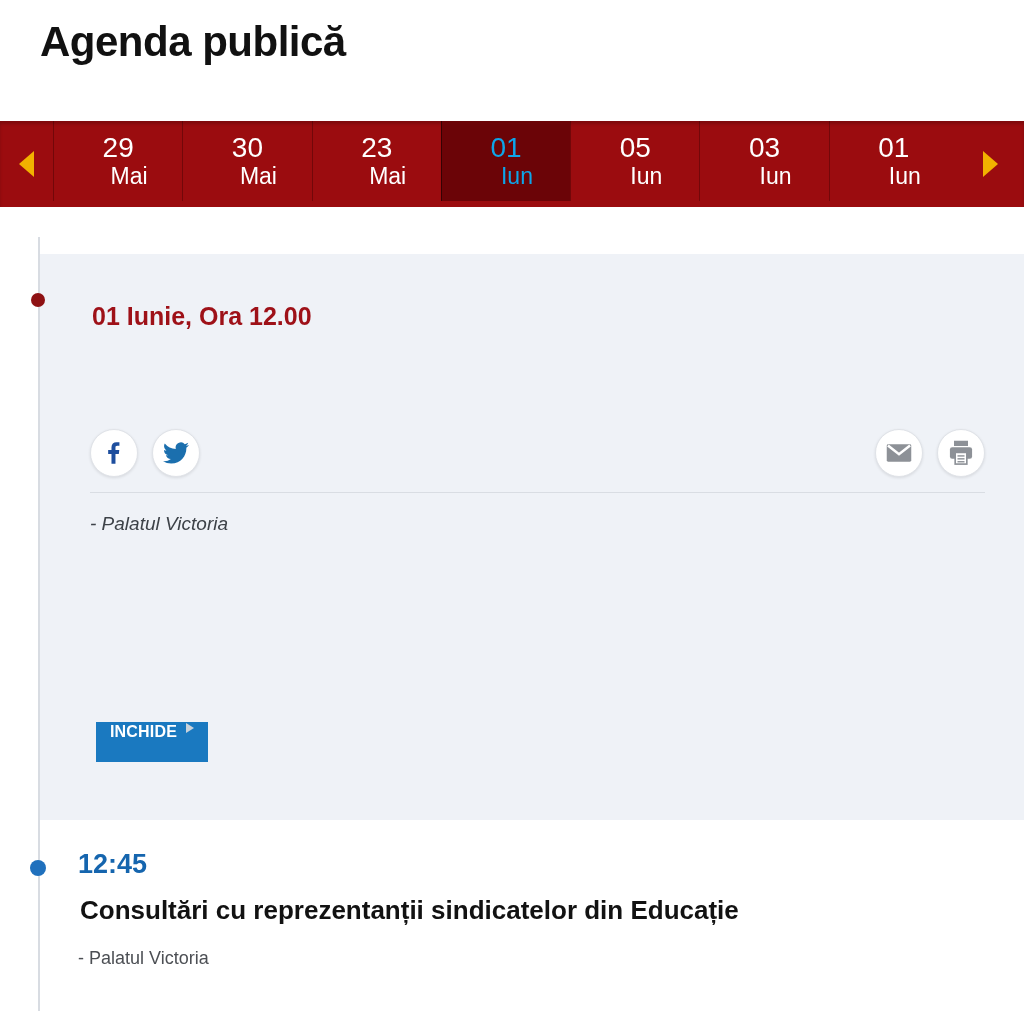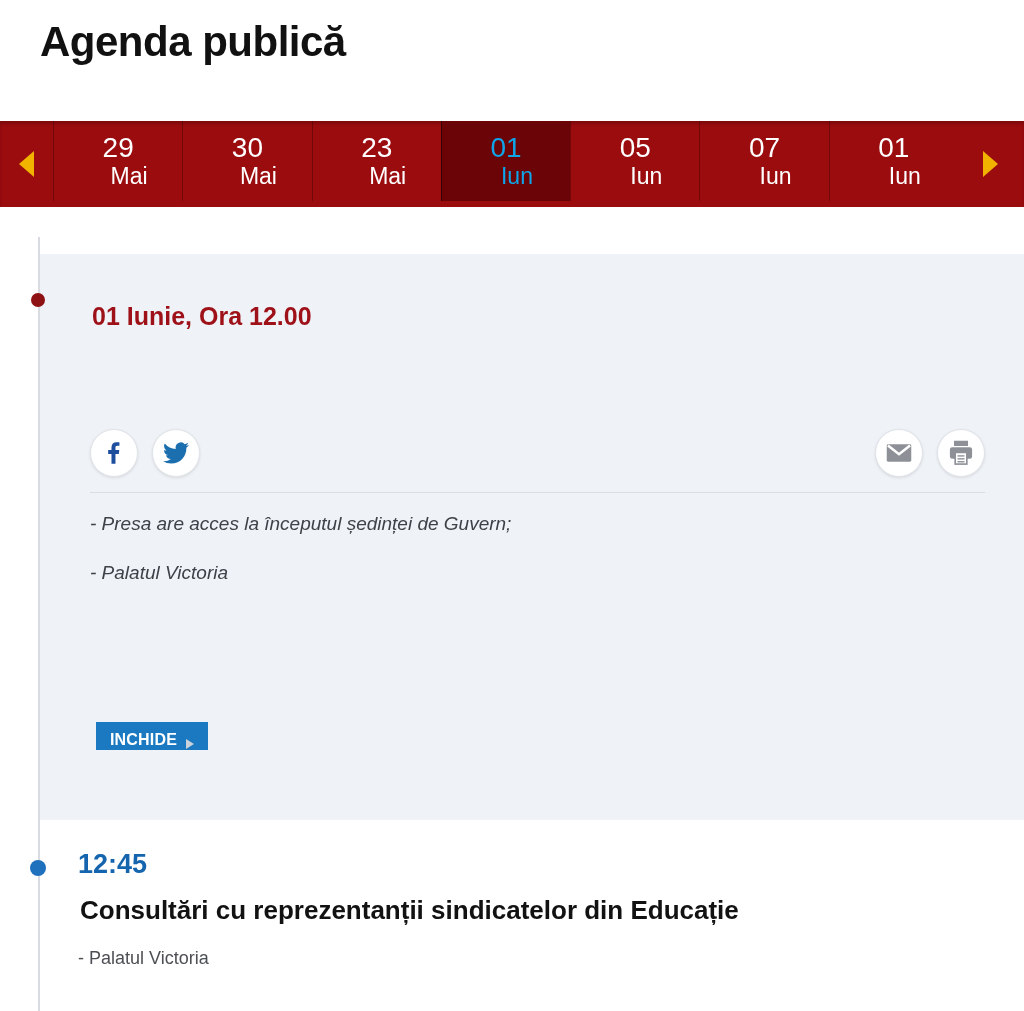--- a/index.html
+++ b/index.html
@@ -46,22 +46,22 @@
   .event-title{position:absolute;left:50px;top:88px;font-size:38px;font-weight:700;color:#111;}
   .icon-circle{
     position:absolute;width:46px;height:46px;border-radius:50%;background:#fff;
     border:1px solid #e0e3e8;box-shadow:0 1px 3px rgba(0,0,0,0.10);
     display:flex;align-items:center;justify-content:center;cursor:pointer;
   }
   .divider{position:absolute;left:50px;top:238px;width:895px;height:1px;background:#d9dde3;}
   .body-text{position:absolute;left:50px;top:258px;width:845px;font-style:italic;color:#3d4248;font-size:19px;line-height:23px;}
   .body-text p{margin:0 0 26px 0;}
   .close-btn{
-    position:absolute;left:56px;top:468px;width:112px;height:28px;background:#1a79c0;border:none;
-    display:flex;align-items:flex-end;justify-content:center;gap:9px;cursor:pointer;
+    position:absolute;left:56px;top:468px;width:112px;height:40px;background:#1a79c0;border:none;
+    display:flex;align-items:flex-start;justify-content:center;gap:9px;cursor:pointer;
   }
   .close-btn .lbl{color:#fff;font-weight:700;font-size:16px;letter-spacing:0.2px;}
   .close-btn .tri{width:0;height:0;border-top:5px solid transparent;border-bottom:5px solid transparent;border-left:8px solid #c9d2da;}
   
   .next-time{position:absolute;left:78px;top:849px;font-size:27px;font-weight:700;color:#1565ae;z-index:1;}
   .next-title{position:absolute;left:80px;top:895px;font-size:26px;font-weight:700;color:#121212;z-index:1;cursor:pointer;text-align:center;}
   .next-location{position:absolute;left:78px;top:948px;font-size:18px;color:#4c4f54;z-index:1;}
 </style>
 </head>
 <body>
@@ -87,21 +87,21 @@
   </div>
   <div class="day-cell selected">
     <span class="num">01</span>
     <span class="mon">Iun</span>
   </div>
   <div class="day-cell">
     <span class="num">05</span>
     <span class="mon">Iun</span>
   </div>
   <div class="day-cell">
-    <span class="num">07</span>
+    <span class="num">03</span>
     <span class="mon">Iun</span>
   </div>
   <div class="day-cell">
     <span class="num">01</span>
     <span class="mon">Iun</span>
   </div>
 
   <div class="nav-zone right">
     <span class="tri-right"></span>
   </div>
@@ -138,21 +138,20 @@
       <rect x="7" y="11.5" width="10" height="10" fill="#ffffff" stroke="#8d9197" stroke-width="1.4"></rect>
       <line x1="9" y1="14.5" x2="15" y2="14.5" stroke="#8d9197" stroke-width="1.2"></line>
       <line x1="9" y1="17" x2="15" y2="17" stroke="#8d9197" stroke-width="1.2"></line>
       <line x1="9" y1="19.5" x2="15" y2="19.5" stroke="#8d9197" stroke-width="1.2"></line>
     </svg>
   </div>
 
   <div class="divider"></div>
 
   <div class="body-text">
-    <p>- Presa are acces la începutul ședinței de Guvern;</p>
     <p>- Palatul Victoria</p>
   </div>
 
   <button class="close-btn">
     <span class="lbl">INCHIDE</span>
     <span class="tri"></span>
   </button>
 </div>
 
 <div class="next-time">12:45</div>

